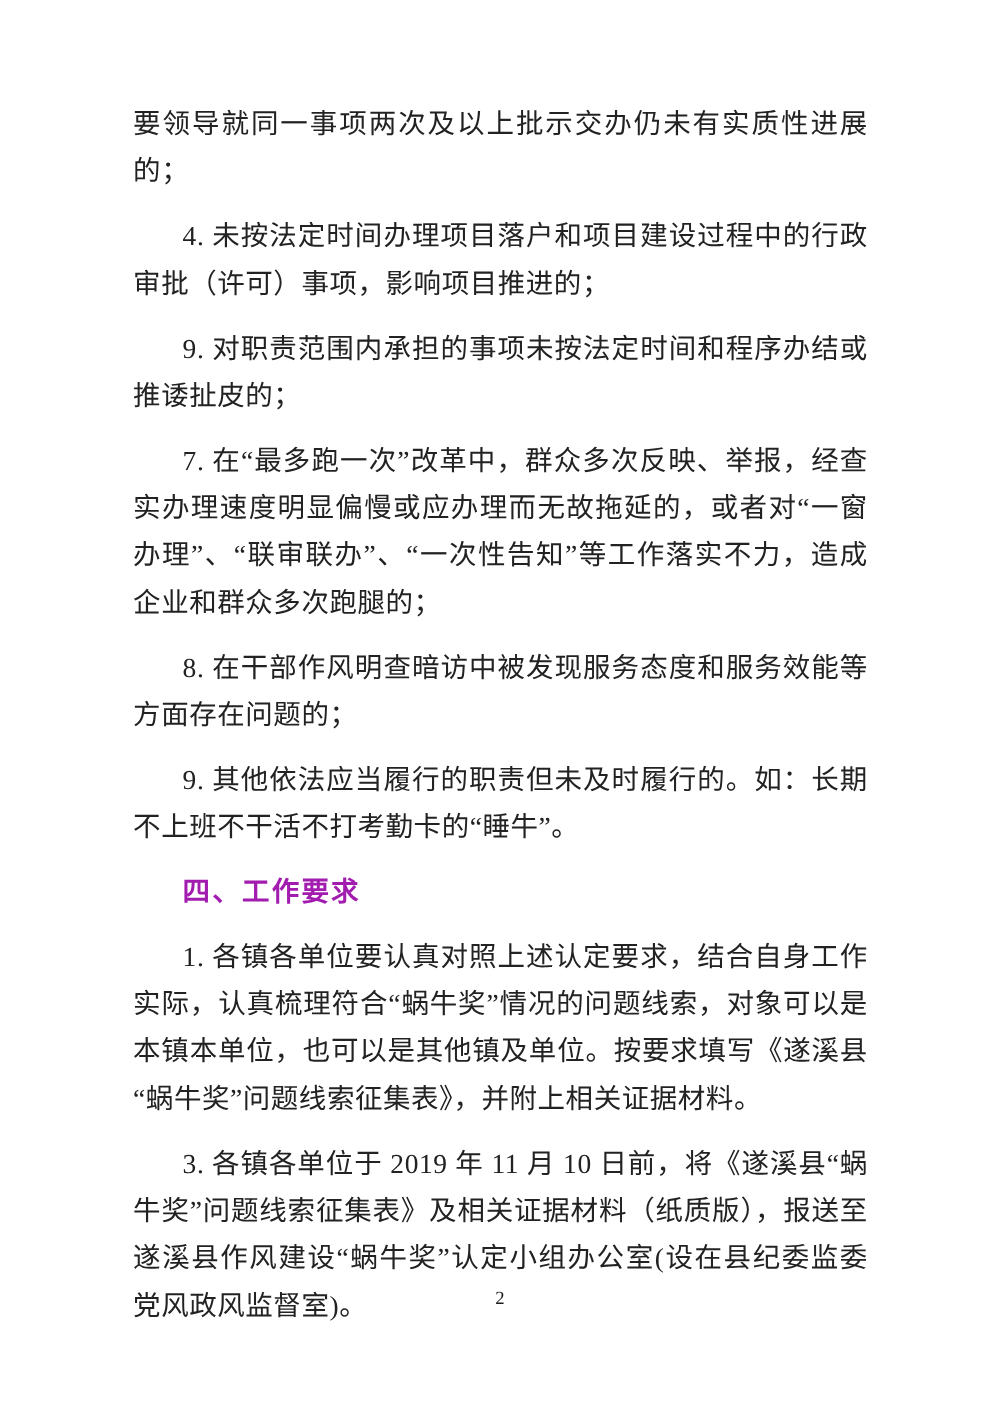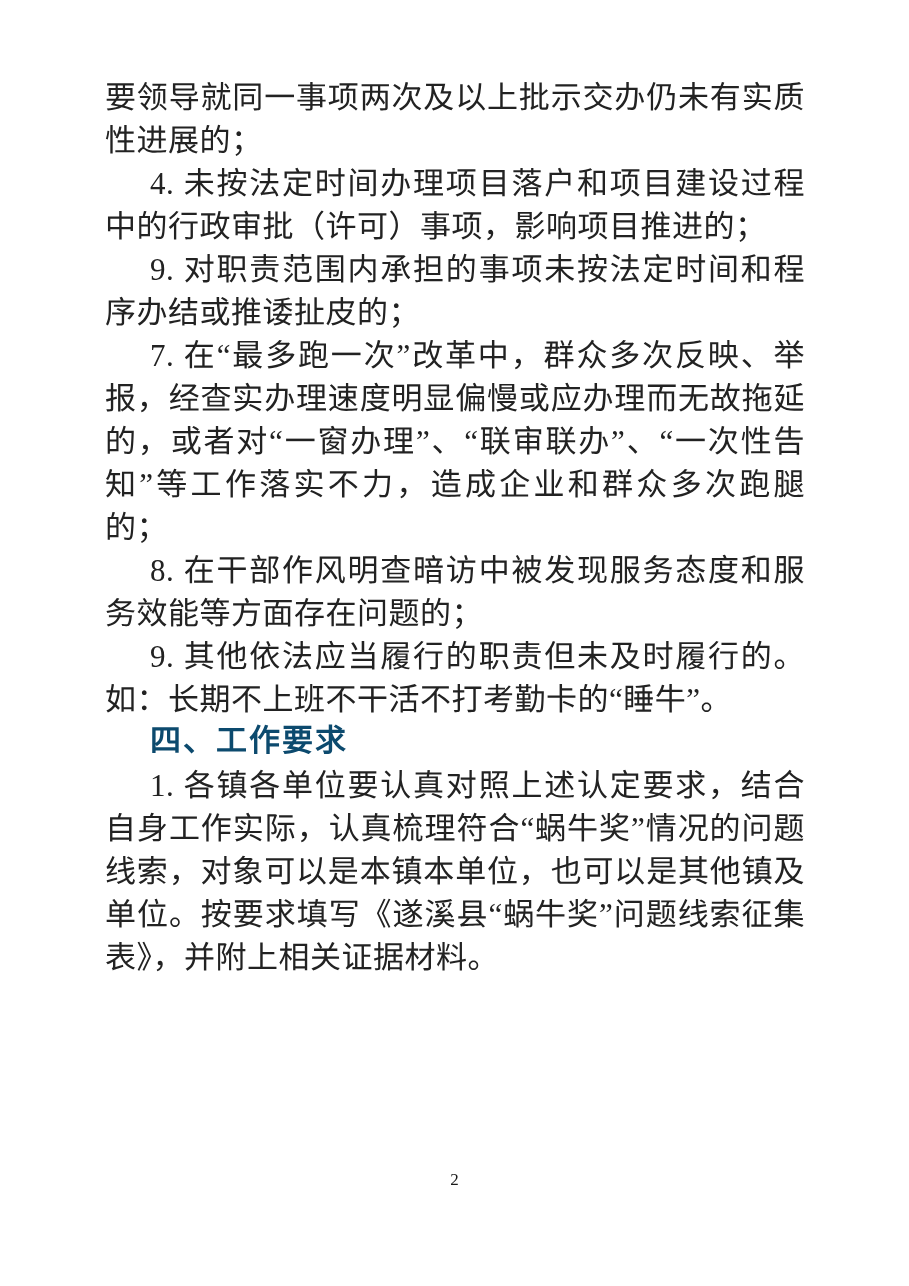--- a/index.html
+++ b/index.html
@@ -16,36 +16,36 @@
     font-family: "Liberation Serif", "DejaVu Serif", serif;
     color: #222222;
   }
   .doc-body {
     position: absolute;
     left: 105px;
     top: 76px;
     width: 700px;
   }
   .para {
-    margin: 0;
-    font-size: 31px;
+    margin: 16px;
+    font-size: 25px;
     line-height: 43px;
     text-align: justify;
     text-justify: inter-ideograph;
     text-indent: 45px;
     letter-spacing: 0.5px;
     word-break: break-all;
   }
   .para.no-indent {
     text-indent: 0;
   }
   .para.heading {
-    font-family: Liberation Mono, monospace;
+    font-family: Liberation Sans, sans-serif;
     font-weight: 700;
-    color: #0c4a6e;
+    color: #a21caf;
     letter-spacing: 2px;
   }
   .page-footer {
     position: absolute;
     left: 0;
     top: 1168px;
     width: 100%;
     text-align: center;
     font-size: 17px;
     line-height: 24px;
@@ -59,15 +59,16 @@
 <div class="page">
   <div class="doc-body">
     <p class="para no-indent">要领导就同一事项两次及以上批示交办仍未有实质性进展的；</p>
     <p class="para">4. 未按法定时间办理项目落户和项目建设过程中的行政审批（许可）事项，影响项目推进的；</p>
     <p class="para">9. 对职责范围内承担的事项未按法定时间和程序办结或推诿扯皮的；</p>
     <p class="para">7. 在“最多跑一次”改革中，群众多次反映、举报，经查实办理速度明显偏慢或应办理而无故拖延的，或者对“一窗办理”、“联审联办”、“一次性告知”等工作落实不力，造成企业和群众多次跑腿的；</p>
     <p class="para">8. 在干部作风明查暗访中被发现服务态度和服务效能等方面存在问题的；</p>
     <p class="para">9. 其他依法应当履行的职责但未及时履行的。如：长期不上班不干活不打考勤卡的“睡牛”。</p>
     <p class="para heading">四、工作要求</p>
     <p class="para">1. 各镇各单位要认真对照上述认定要求，结合自身工作实际，认真梳理符合“蜗牛奖”情况的问题线索，对象可以是本镇本单位，也可以是其他镇及单位。按要求填写《遂溪县“蜗牛奖”问题线索征集表》，并附上相关证据材料。</p>
+    <p class="para">3. 各镇各单位于 2019 年 11 月 10 日前，将《遂溪县“蜗牛奖”问题线索征集表》及相关证据材料（纸质版），报送至遂溪县作风建设“蜗牛奖”认定小组办公室(设在县纪委监委党风政风监督室)。</p>
   </div>
   <div class="page-footer">2</div>
 </div>
 
 </body></html>

